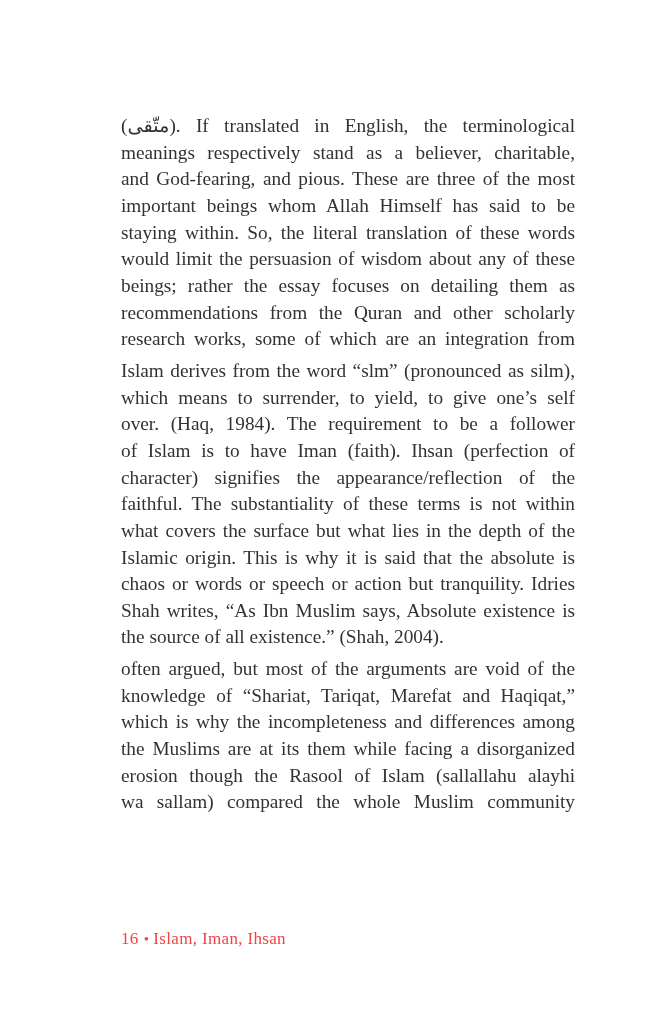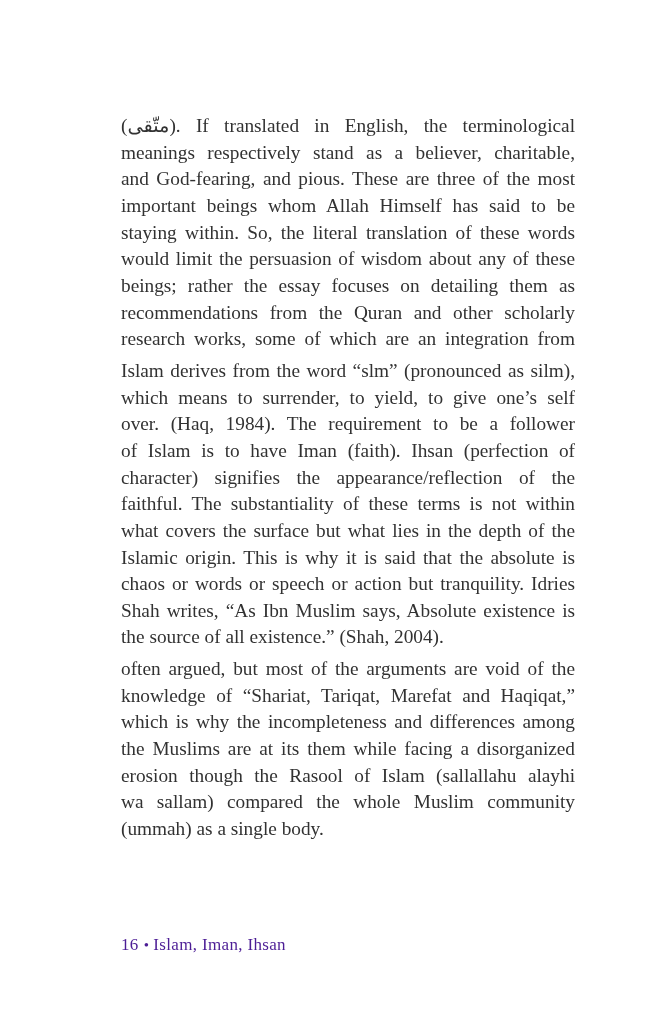--- a/index.html
+++ b/index.html
@@ -26,22 +26,22 @@
     text-align: justify;
     text-align-last: justify;
     white-space: normal;
   }
   .line.para-end { text-align-last: left; }
   .footer {
     position: absolute;
     left: 104px;
     top: 929px;
     font-size: 17px;
-    line-height: 32px;
-    color: #4c1d95;
+    line-height: 20px;
+    color: #ef4444;
     letter-spacing: 0.02em;
   }
   .footer .bullet { padding: 0 4px 0 5px; font-size: 15px; }
 </style>
 </head>
 <body>
 
 <div class="page">
 
   <div class="text-block">
@@ -72,21 +72,20 @@
       <div class="line para-end">the source of all existence.” (Shah, 2004).</div>
     </div>
 
     <div class="paragraph">
       <div class="line">often argued, but most of the arguments are void of the</div>
       <div class="line">knowledge of “Shariat, Tariqat, Marefat and Haqiqat,”</div>
       <div class="line">which is why the incompleteness and differences among</div>
       <div class="line">the Muslims are at its them while facing a disorganized</div>
       <div class="line">erosion though the Rasool of Islam (sallallahu alayhi</div>
       <div class="line">wa sallam) compared the whole Muslim community</div>
-      <div class="line para-end">(ummah) as a single body.</div>
     </div>
 
   </div>
 
   <div class="footer">
     <span>16</span><span class="bullet">•</span><span>Islam, Iman, Ihsan</span>
   </div>
 
 </div>
 

